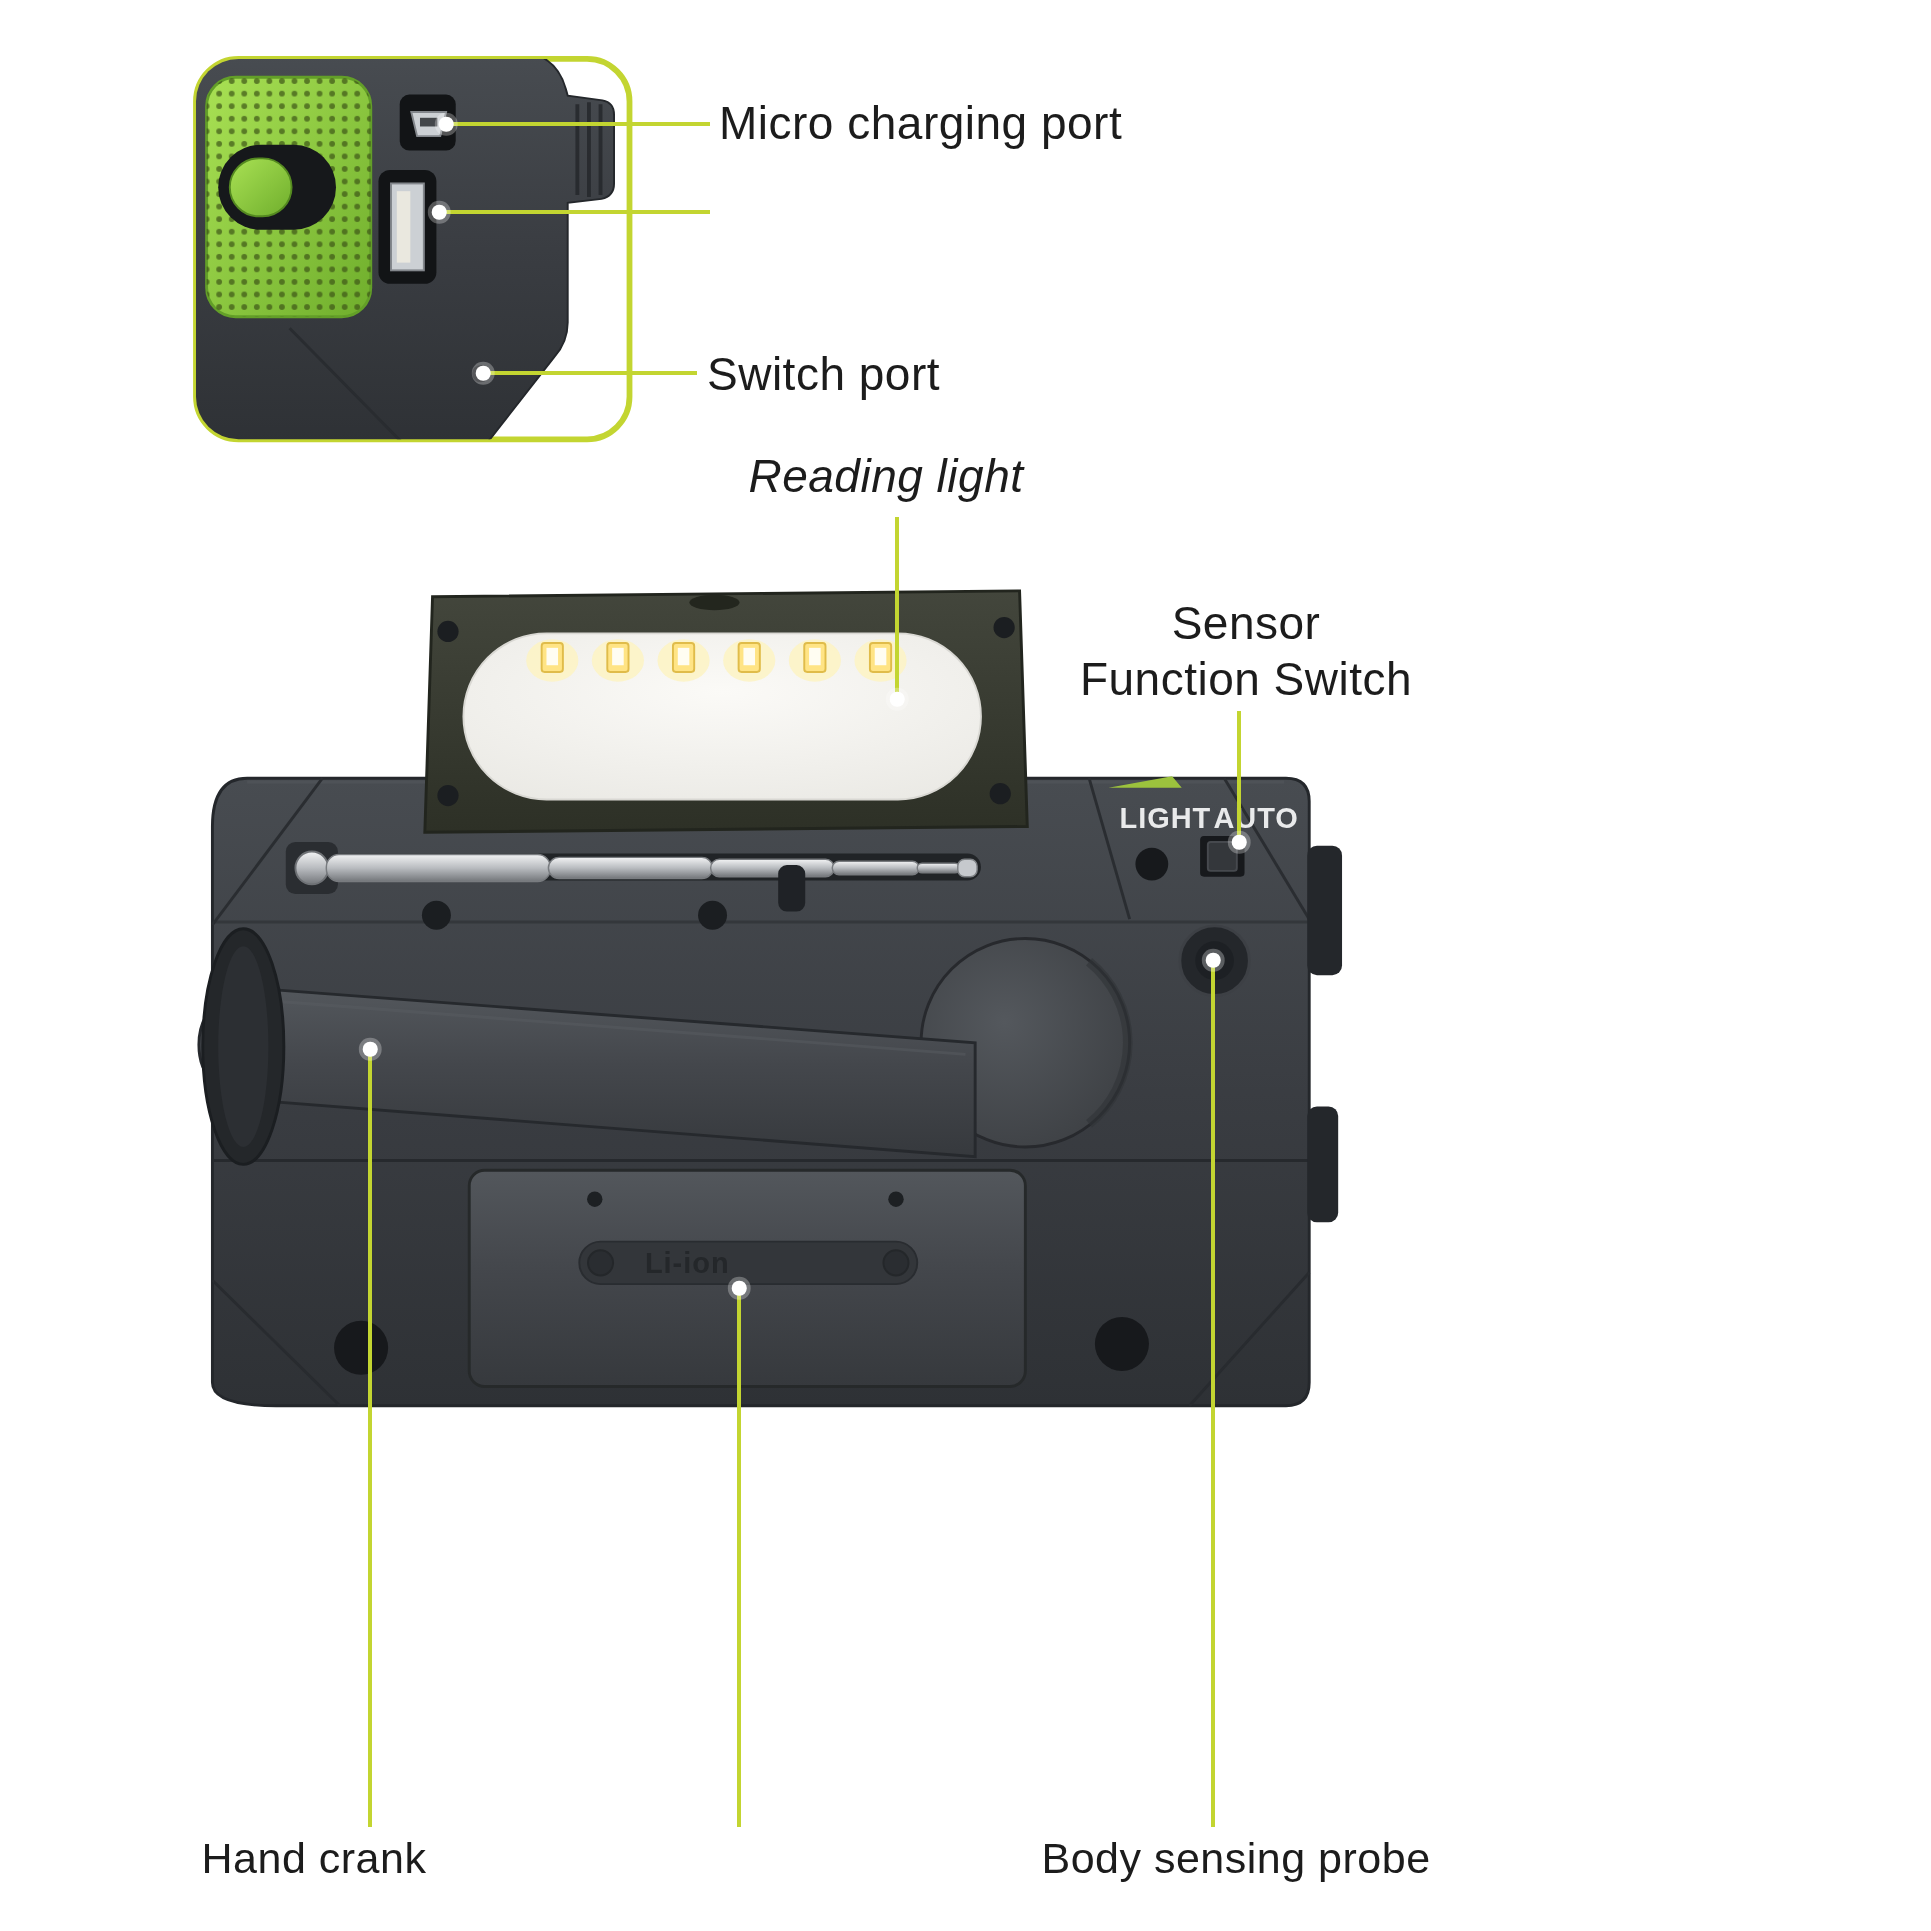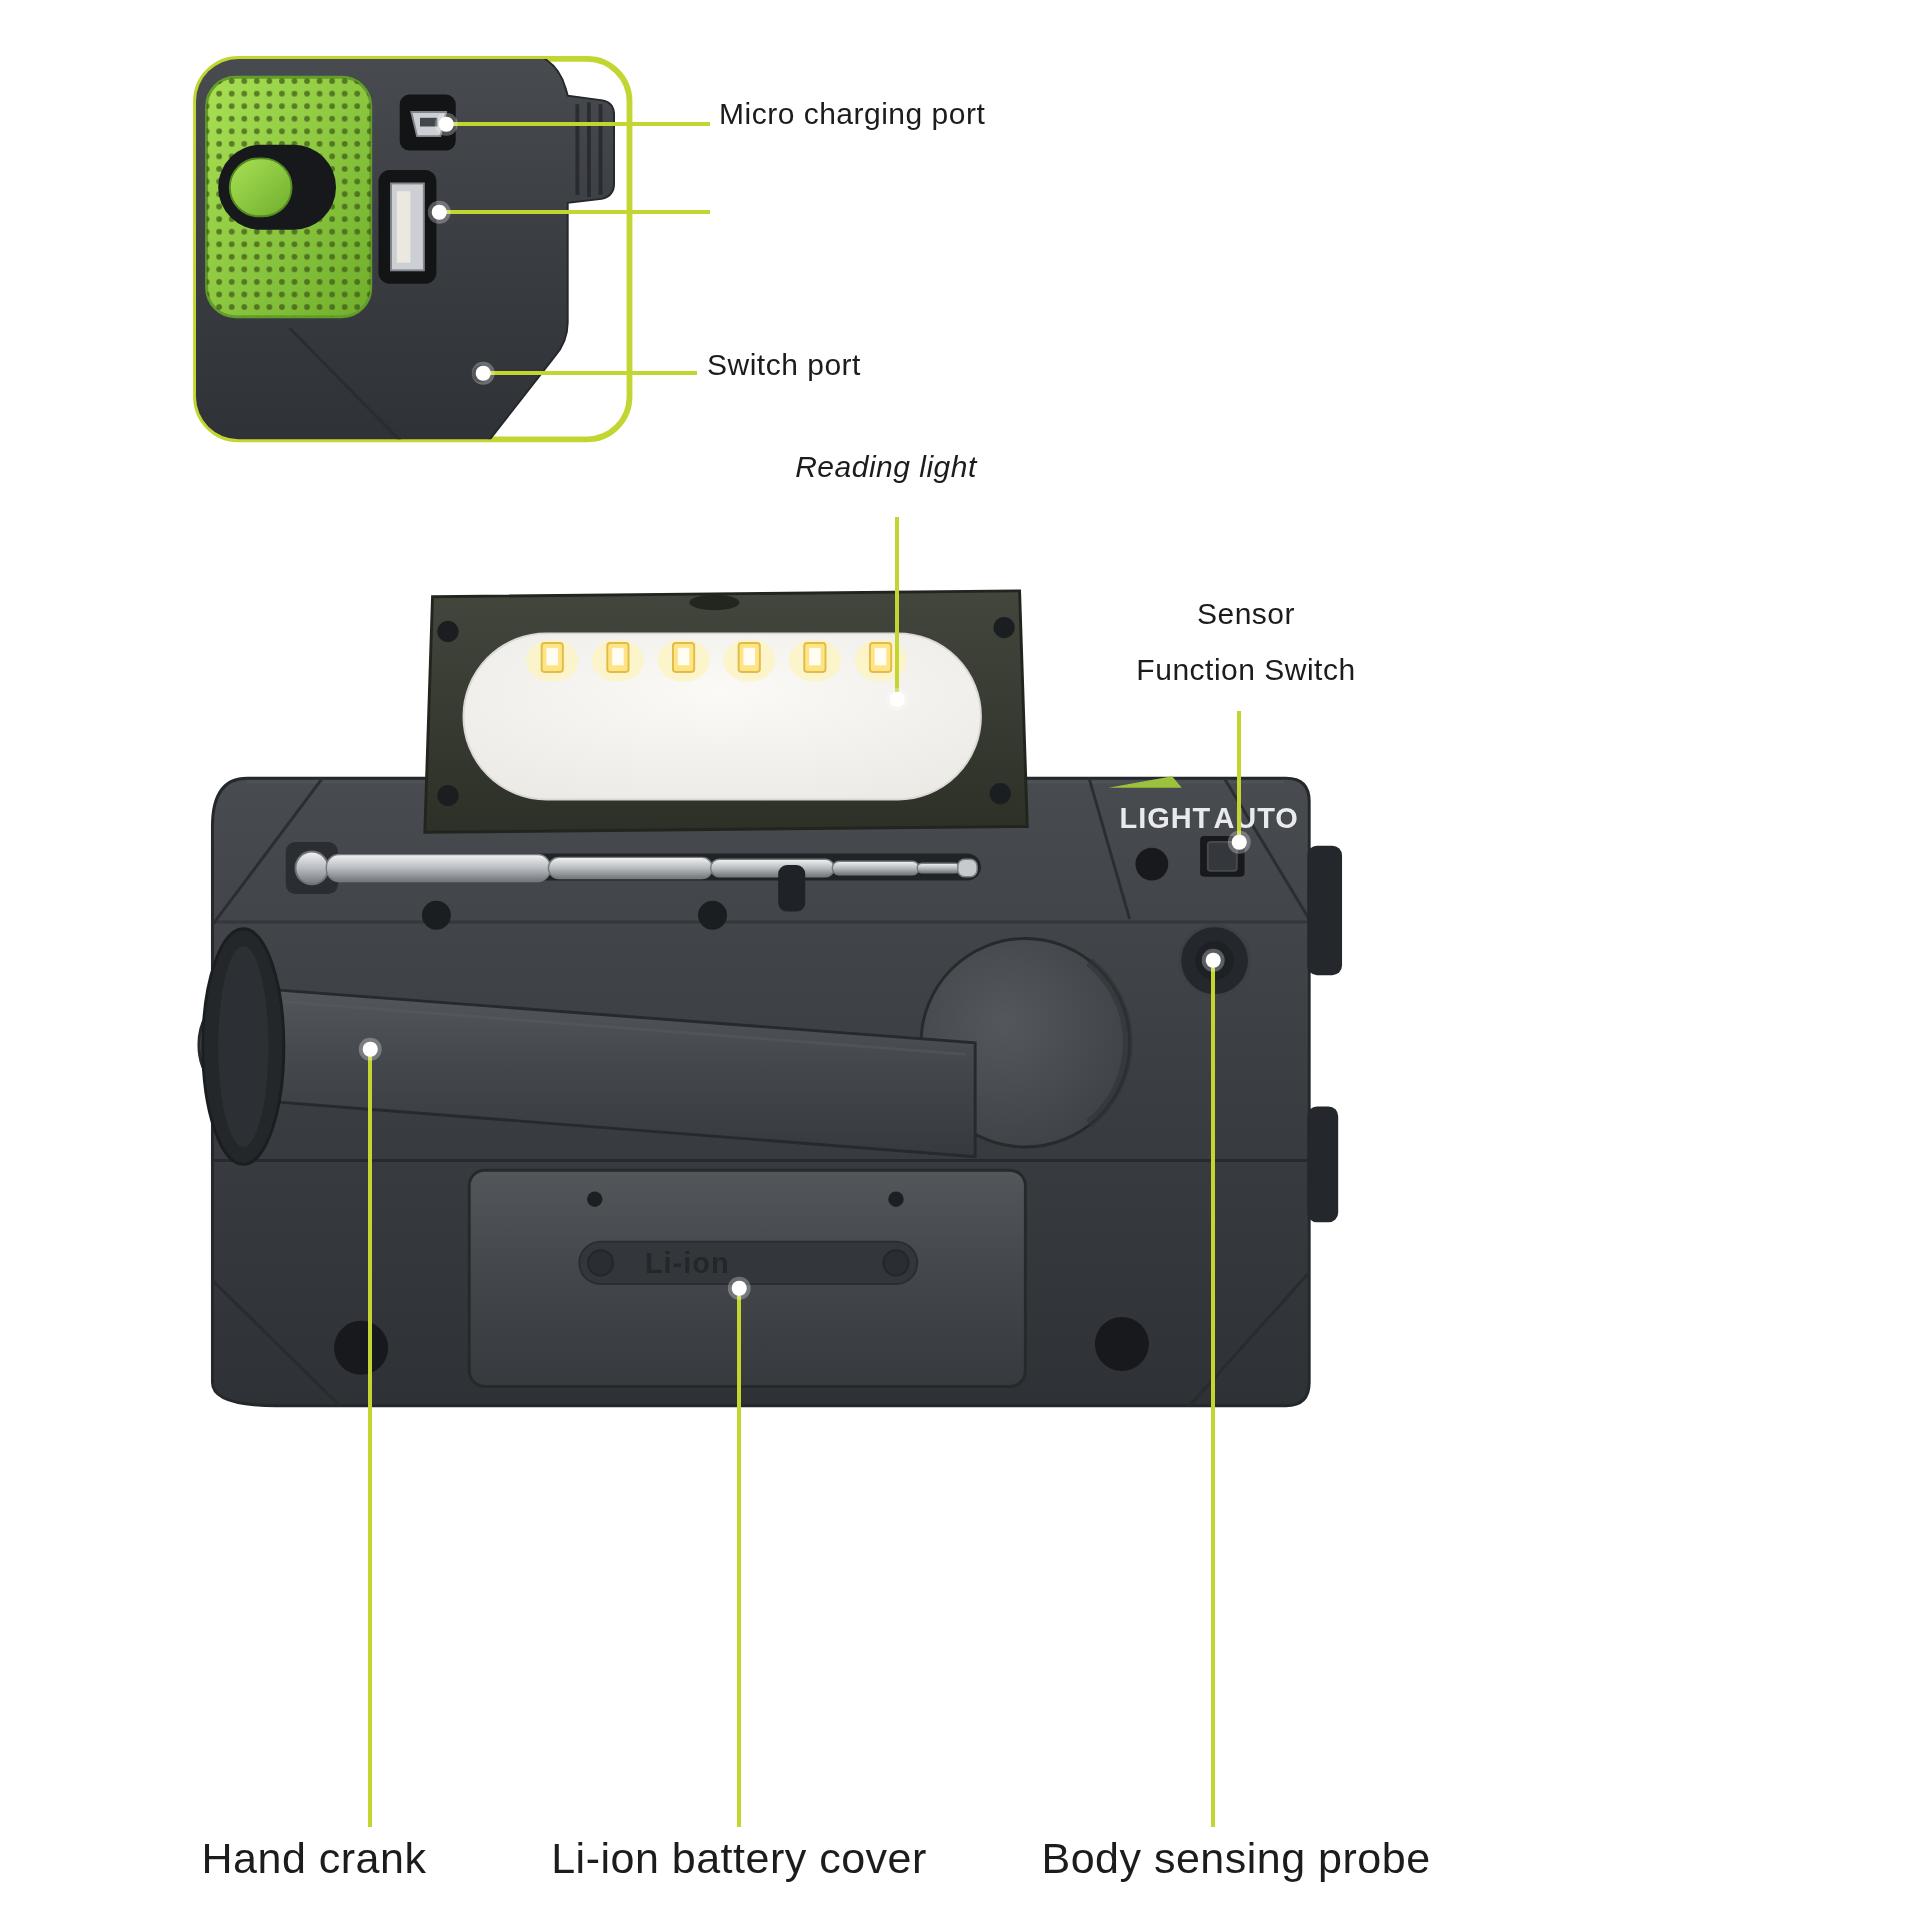--- a/index.html
+++ b/index.html
@@ -8,21 +8,21 @@
     background:#ffffff;
     font-family:"Liberation Sans", sans-serif;
     position:relative;
     overflow:hidden;
   }
   .canvas { position:absolute; left:0; top:0; width:1931px; height:1931px; }
   svg.art { position:absolute; left:0; top:0; }
   .label {
     position:absolute;
     color:#1c1c1c;
-    font-size:30px;
+    font-size:46px;
     letter-spacing:0.5px;
     white-space:nowrap;
     line-height:1.15;
   }
   .label.big { font-size:43px; }
   .label.center { transform:translateX(-50%); text-align:center; }
   .cline { position:absolute; background:#c3d531; }
   .cline.h { height:3.9px; }
   .cline.v { width:3.9px; }
   .dot {
@@ -220,17 +220,16 @@
   <div class="dot" style="left:370px; top:1049px;"></div>
   <div class="dot" style="left:739px; top:1288px;"></div>
   <div class="dot" style="left:1213px; top:960px;"></div>
 
   <div class="label" style="left:719px; top:97px;">Micro charging port</div>
   <div class="label" style="left:707px; top:348px;">Switch port</div>
   <div class="label center" style="left:886px; top:450px;font-style:italic;">Reading light</div>
   <div class="label center" style="left:1246px; top:597px;">Sensor</div>
   <div class="label center" style="left:1246px; top:653px;">Function Switch</div>
   <div class="label big center" style="left:314px; top:1834px;">Hand crank</div>
-  <div class="label big center" style="left:739px; top:1834px;">Li-ion battery cover</div>
   <div class="label big center" style="left:1236px; top:1834px;">Body sensing probe</div>
 
 </div>
 
 
 </body></html>

